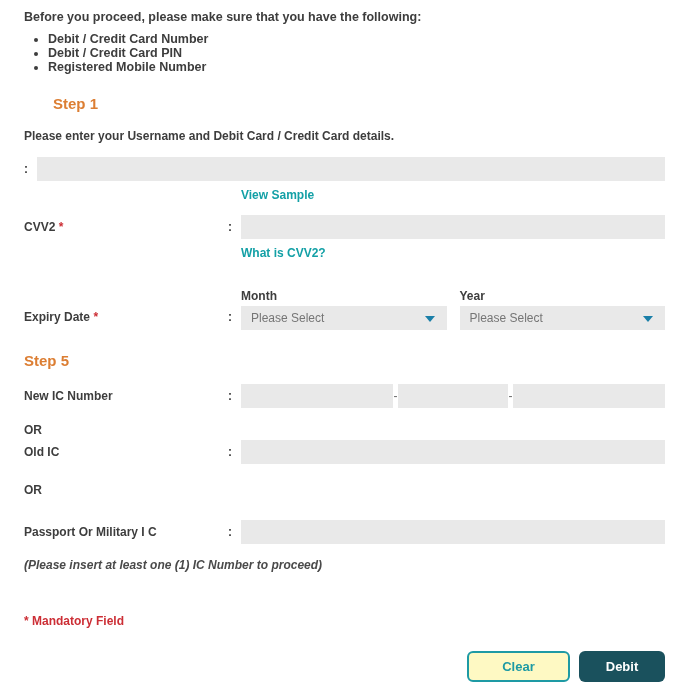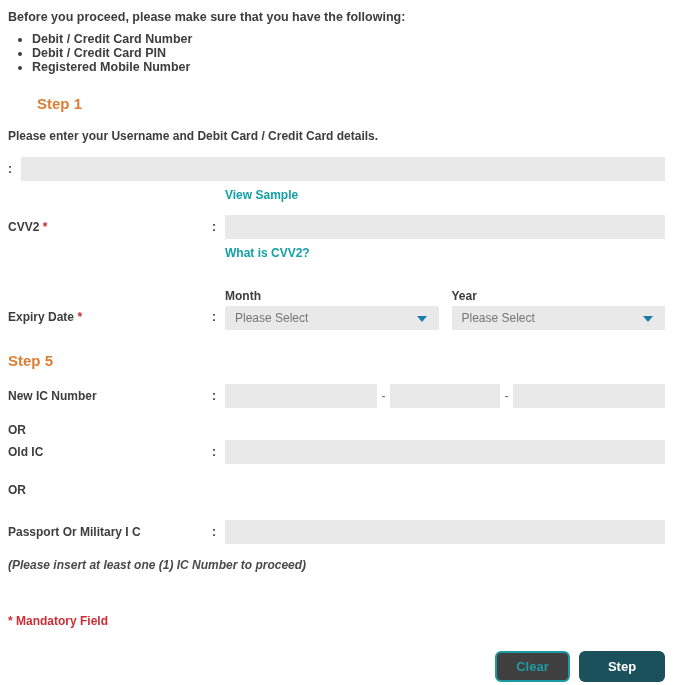--- a/index.html
+++ b/index.html
@@ -2,21 +2,21 @@
 <html><head>
 <meta charset="utf-8">
 <style>
   * { box-sizing: border-box; margin: 0; padding: 0; }
   html, body { width: 680px; height: 685px; background: #ffffff; }
   body {
     font-family: "Liberation Sans", sans-serif;
     color: #3d3d3d;
     overflow: hidden;
   }
-  .page { width: 680px; height: 685px; padding: 10px 15px 0 8px; }
+  .page { width: 680px; height: 685px; padding: 10px 15px 0 24px; }
 
   .intro-title { font-size: 12.5px; font-weight: bold; line-height: 15px; }
 
   .checklist { margin-top: 7px; padding-left: 24px; list-style: disc; }
   .checklist li { font-size: 12.5px; font-weight: bold; line-height: 14px; }
 
   .step-heading { font-size: 15px; font-weight: bold; line-height: 16px; color: #dc7e33; }
   .step1-heading { margin-top: 22px; margin-left: 29px; }
   .step2-heading { margin-top: 23px; }
 
@@ -77,21 +77,21 @@
 
   .ic-note { margin-top: 15px; font-size: 12px; font-weight: bold; font-style: italic; line-height: 13px; color: #4a4a4a; }
 
   .mandatory-note { margin-top: 43px; font-size: 12px; font-weight: bold; line-height: 12px; color: #cc2e35; }
 
   .button-row { margin-top: 24px; display: flex; justify-content: flex-end; gap: 9px; }
   .btn {
     height: 31px; border-radius: 6px; font-family: "Liberation Sans", sans-serif;
     font-size: 13px; font-weight: bold; cursor: pointer;
   }
-  .btn-clear { width: 75px; background: #404040; border: 2px solid #1e9aa4; color: #1e9aa4; }
+  .btn-clear { width: 103px; background: #fef9c3; border: 2px solid #1e9aa4; color: #1e9aa4; }
   .btn-next  { width: 86px; background: #1a515d; border: none; color: #ffffff; }
 </style>
 </head>
 <body>
 
 <div class="page">
 
   <p class="intro-title">Before you proceed, please make sure that you have the following:</p>
 
   <ul class="checklist">
@@ -185,16 +185,16 @@
       <input type="text" class="text-input" value="" style="">
     </div>
   </div>
 
   <p class="ic-note">(Please insert at least one (1) IC Number to proceed)</p>
 
   <p class="mandatory-note">* Mandatory Field</p>
 
   <div class="button-row">
     <button class="btn btn-clear">Clear</button>
-    <button class="btn btn-next">Step</button>
+    <button class="btn btn-next">Debit</button>
   </div>
 
 </div>
 
 </body></html>

